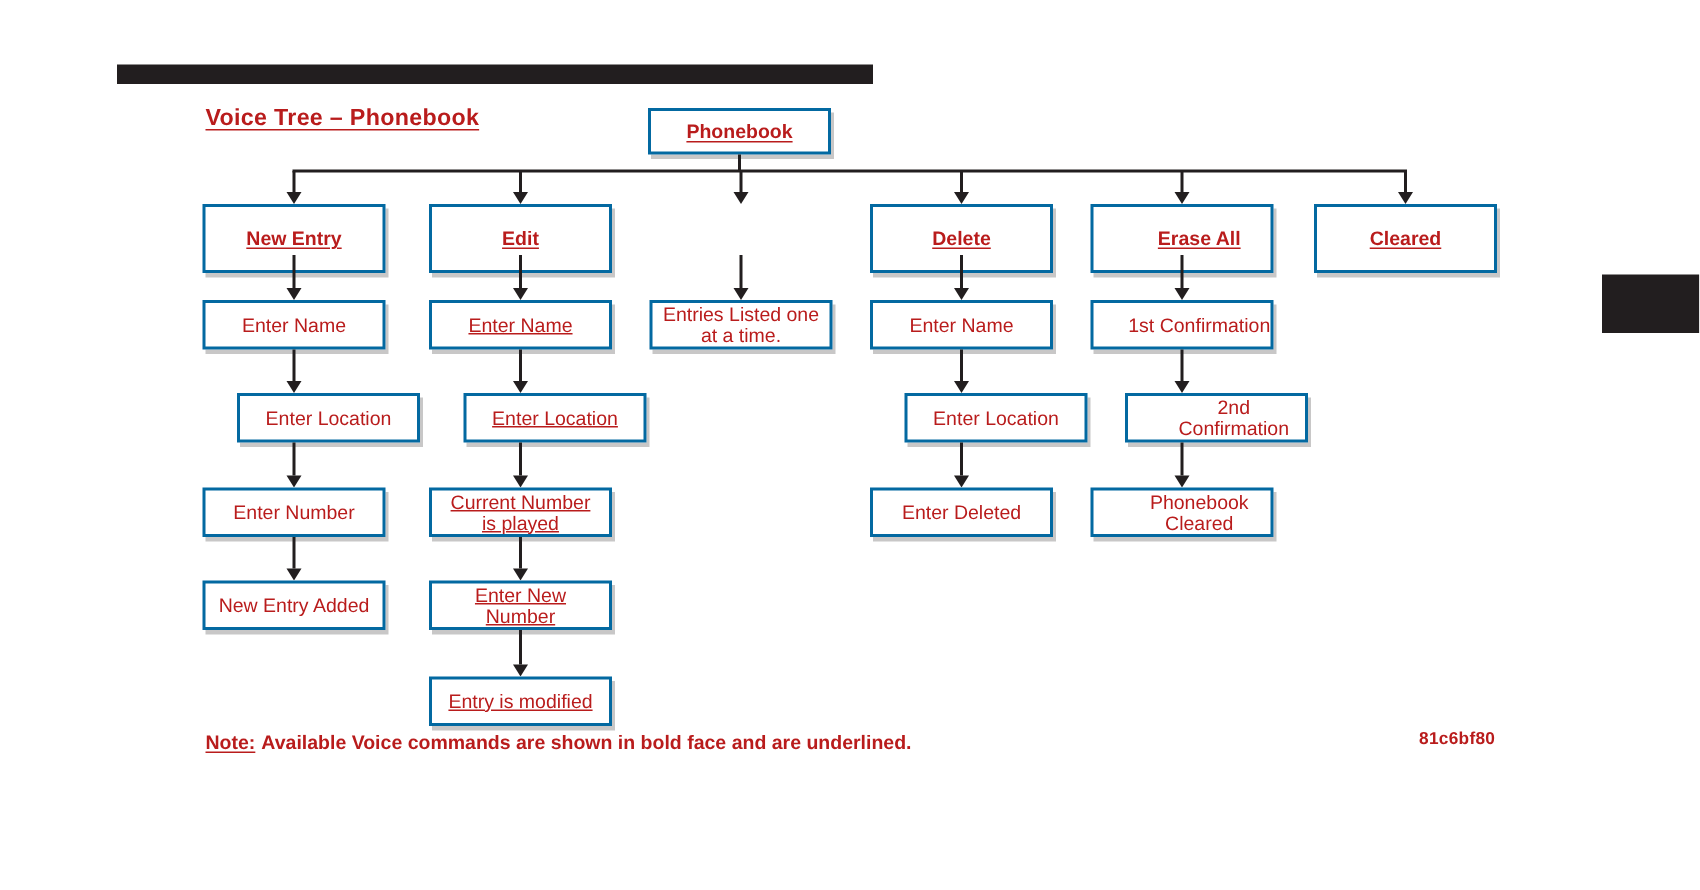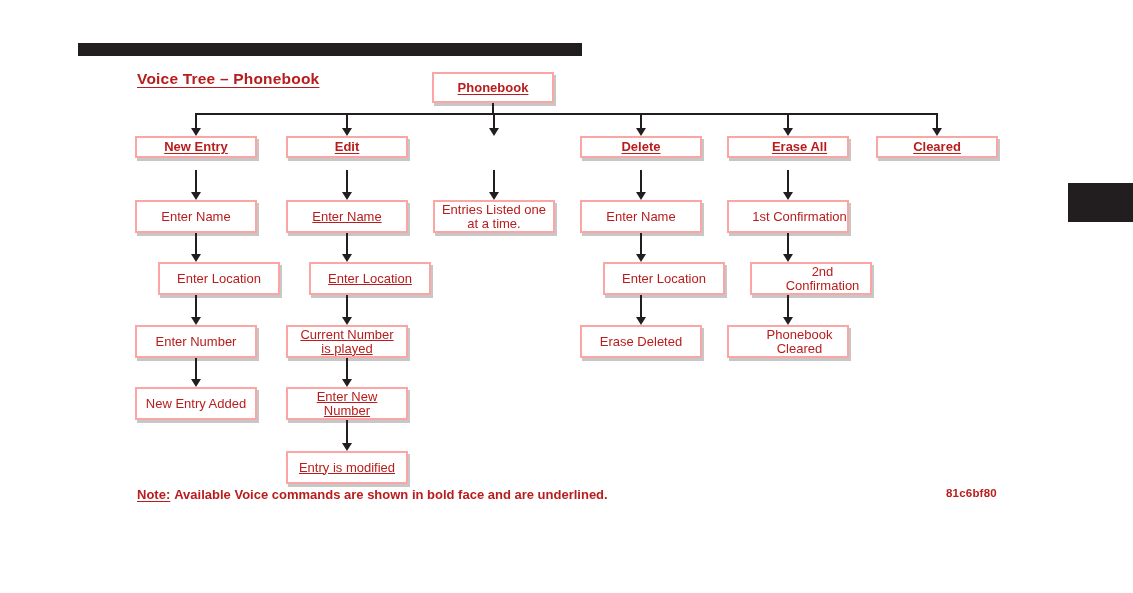--- a/index.html
+++ b/index.html
@@ -24,30 +24,30 @@
     position: absolute; left: 137px; top: 70px;
     font-size: 15.5px; font-weight: bold;
     text-decoration: underline;
     text-underline-offset: 3px;
     letter-spacing: 0.2px;
   }
   .node {
     position: absolute;
     box-sizing: border-box;
     width: 122px; height: 33px;
-    border: 2px solid #fca5a5;
+    border: 2px solid #0369a1;
     background: #ffffff;
     display: flex; align-items: center; justify-content: center;
     text-align: center;
     font-size: 13px; line-height: 14px;
     white-space: pre-line;
     box-shadow: 2px 3px 0 rgba(34,30,31,0.25);
   }
   .cmd {
-    height: 22px;
+    height: 46px;
     font-weight: bold;
     text-decoration: underline;
     text-underline-offset: 2px;
   }
   .root-node { left: 432px; top: 72px; width: 122px; height: 31px; }
   
   .c1 { left: 135px; } .c2 { left: 286px; text-decoration: underline; } .c3 { left: 433px; }
   .c4 { left: 580px; } .c5 { left: 727px; padding-left: 23px; } .c6 { left: 876px; }
   
   .r1 { top: 136px; } .r2 { top: 200px; } .r3 { top: 262px; margin-left: 23px; }
@@ -131,21 +131,21 @@
   <div class="varr a12 x3"></div>
   <div class="node c3 r2">Entries Listed one
 at a time.</div>
 
   <div class="node cmd c4 r1">Delete</div>
   <div class="varr a12 x4"></div>
   <div class="node c4 r2">Enter Name</div>
   <div class="varr a23 x4"></div>
   <div class="node c4 r3">Enter Location</div>
   <div class="varr a34 x4"></div>
-  <div class="node c4 r4">Erase Deleted</div>
+  <div class="node c4 r4">Enter Deleted</div>
 
   <div class="node cmd c5 r1">Erase All</div>
   <div class="varr a12 x5"></div>
   <div class="node c5 r2">1st Confirmation</div>
   <div class="varr a23 x5"></div>
   <div class="node c5 r3">2nd Confirmation</div>
   <div class="varr a34 x5"></div>
   <div class="node c5 r4">Phonebook
 Cleared</div>
 

